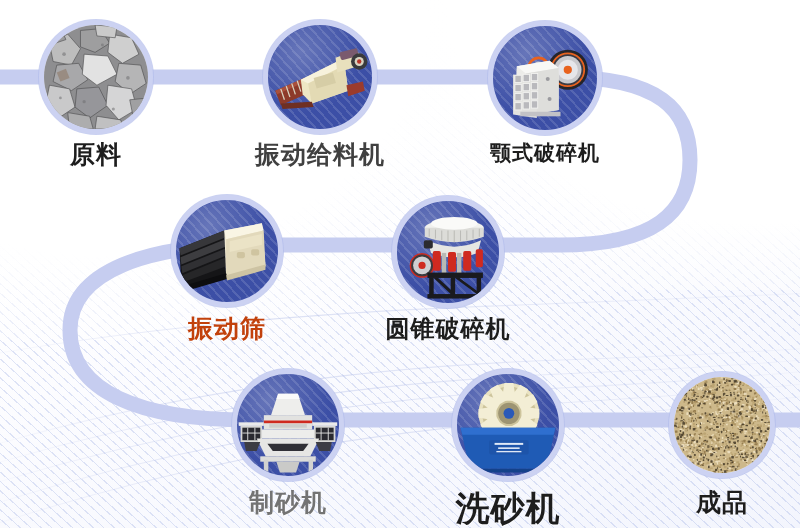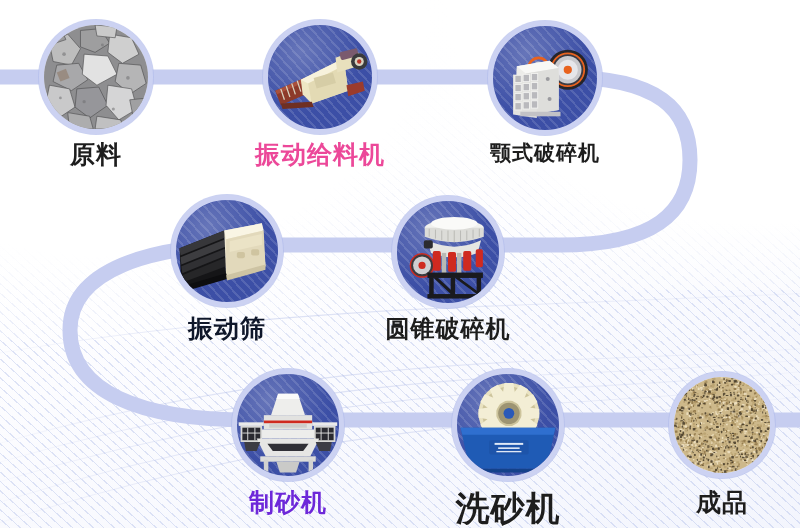--- a/index.html
+++ b/index.html
@@ -144,21 +144,21 @@
           <polygon points="74,36 96,28 104,34 96,46 76,52" fill="#e8e0bd"></polygon>
           <rect x="78" y="30" width="20" height="9" rx="2" fill="#7a5a6e" transform="rotate(-14 78 30)"></rect>
           <circle cx="100" cy="40" r="9" fill="#3a3a3c"></circle>
           <circle cx="100" cy="40" r="5" fill="#d8d2c0"></circle>
           <circle cx="100" cy="40" r="2.4" fill="#b8352a"></circle>
           <polygon points="86,66 104,62 106,72 88,78" fill="#9b3b2c"></polygon>
           <polygon points="14,86 48,84 50,90 16,92" fill="#6f2f22"></polygon>
         </g>
       </svg>
     </div>
-    <div class="caption" id="c1" style="left: 180px; top: 138px; width: 280px; font-size: 25px; color: #ec4899;">振动给料机</div>
+    <div class="caption" id="c1" style="left: 180px; top: 138px; width: 280px; font-size: 25px; color: #404040;">振动给料机</div>
   </div>
 
   <div class="node">
     <div class="disc" id="d2" style="left: 488px; top: 21px; width: 114px; height: 114px;">
       <div class="stripes"></div>
       <div class="gloss"></div>
       <svg class="art" viewBox="0 0 114 114">
         <g>
           <circle cx="82" cy="48" r="22" fill="#24242a"></circle>
           <circle cx="82" cy="48" r="18" fill="#3a3a42"></circle>
@@ -210,21 +210,21 @@
           <polygon points="54,34 96,26 98,34 56,44" fill="#f9f5e4"></polygon>
           <polygon points="56,44 98,34 100,74 56,86" fill="#e2d9bb"></polygon>
           <polygon points="60,46 96,38 96,50 60,58" fill="#ebe3c6"></polygon>
           <rect x="68" y="58" width="9" height="7" rx="2" fill="#cfc4a0"></rect>
           <rect x="84" y="55" width="9" height="7" rx="2" fill="#cfc4a0"></rect>
           <polygon points="8,96 56,82 58,88 10,102" fill="#0d0d0f"></polygon>
           <polygon points="56,84 100,72 100,78 57,90" fill="#cdc3a3"></polygon>
         </g>
       </svg>
     </div>
-    <div class="caption" id="c3" style="left: 87px; top: 312px; width: 280px; font-size: 25px; color: #0f172a;">振动筛</div>
+    <div class="caption" id="c3" style="left: 87px; top: 312px; width: 280px; font-size: 25px; color: #c2410c;">振动筛</div>
   </div>
 
   <div class="node">
     <div class="disc" id="d4" style="left: 392px; top: 196px; width: 112px; height: 112px;">
       <div class="stripes"></div>
       <div class="gloss"></div>
       <svg class="art" viewBox="0 0 114 114">
         <g>
           <ellipse cx="64" cy="30" rx="33" ry="9" fill="#f1f1ee"></ellipse>
           <path d="M31 30 L31 40 Q64 52 97 40 L97 30 Z" fill="#dcdcd8"></path>
@@ -297,21 +297,21 @@
           <polygon points="34,78 80,78 74,86 40,86" fill="#303036"></polygon>
           <rect x="26" y="92" width="62" height="6" fill="#dcdcda"></rect>
           <polygon points="44,98 70,98 66,110 48,110" fill="#cacac8"></polygon>
           <rect x="30" y="96" width="5" height="16" fill="#d2d2d0"></rect>
           <rect x="80" y="96" width="5" height="16" fill="#d2d2d0"></rect>
           <polygon points="8,76 26,76 22,86 10,86" fill="#3c3c44"></polygon>
           <polygon points="88,76 106,76 104,86 92,86" fill="#3c3c44"></polygon>
         </g>
       </svg>
     </div>
-    <div class="caption" id="c5" style="left: 148px; top: 486px; width: 280px; font-size: 25px; color: #6d28d9;">制砂机</div>
+    <div class="caption" id="c5" style="left: 148px; top: 486px; width: 280px; font-size: 25px; color: #737373;">制砂机</div>
   </div>
 
   <div class="node">
     <div class="disc" id="d6" style="left: 452px; top: 369px; width: 112px; height: 112px;">
       <div class="stripes"></div>
       <div class="gloss"></div>
       <svg class="art" viewBox="0 0 114 114">
         <g>
           <g transform="translate(58,44)">
             <circle r="34" fill="#e9e2c0"></circle>

